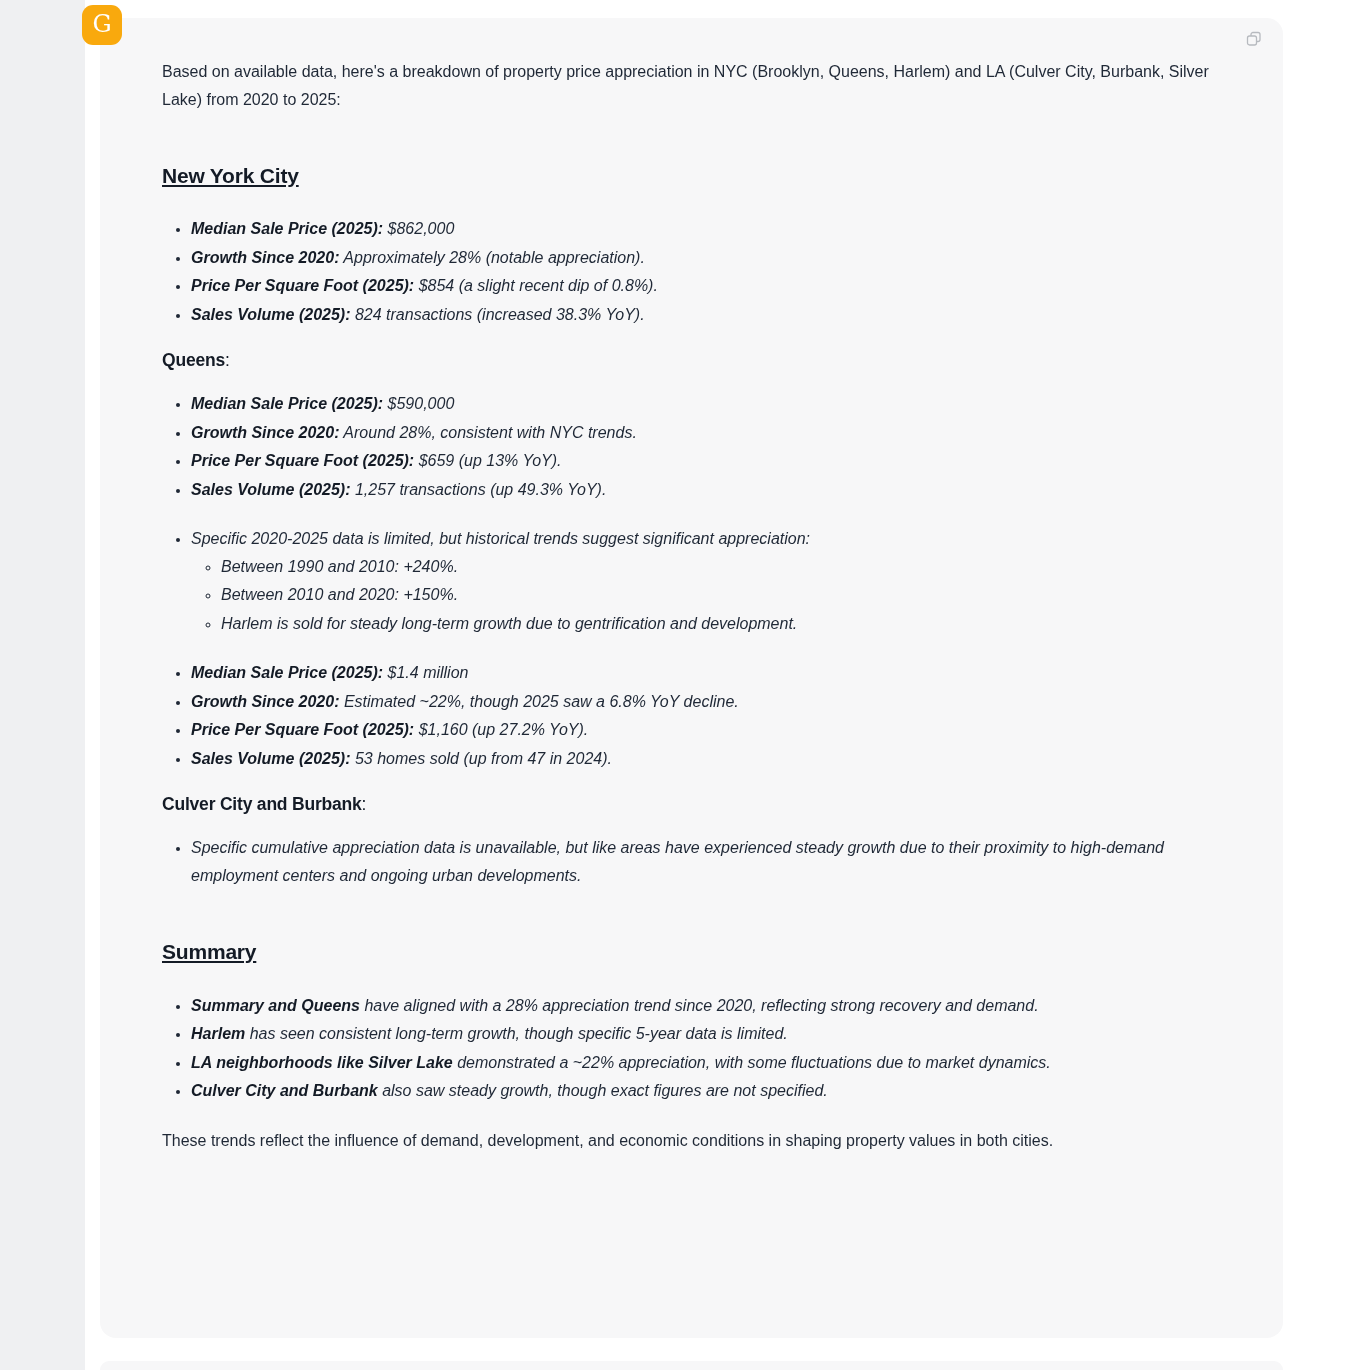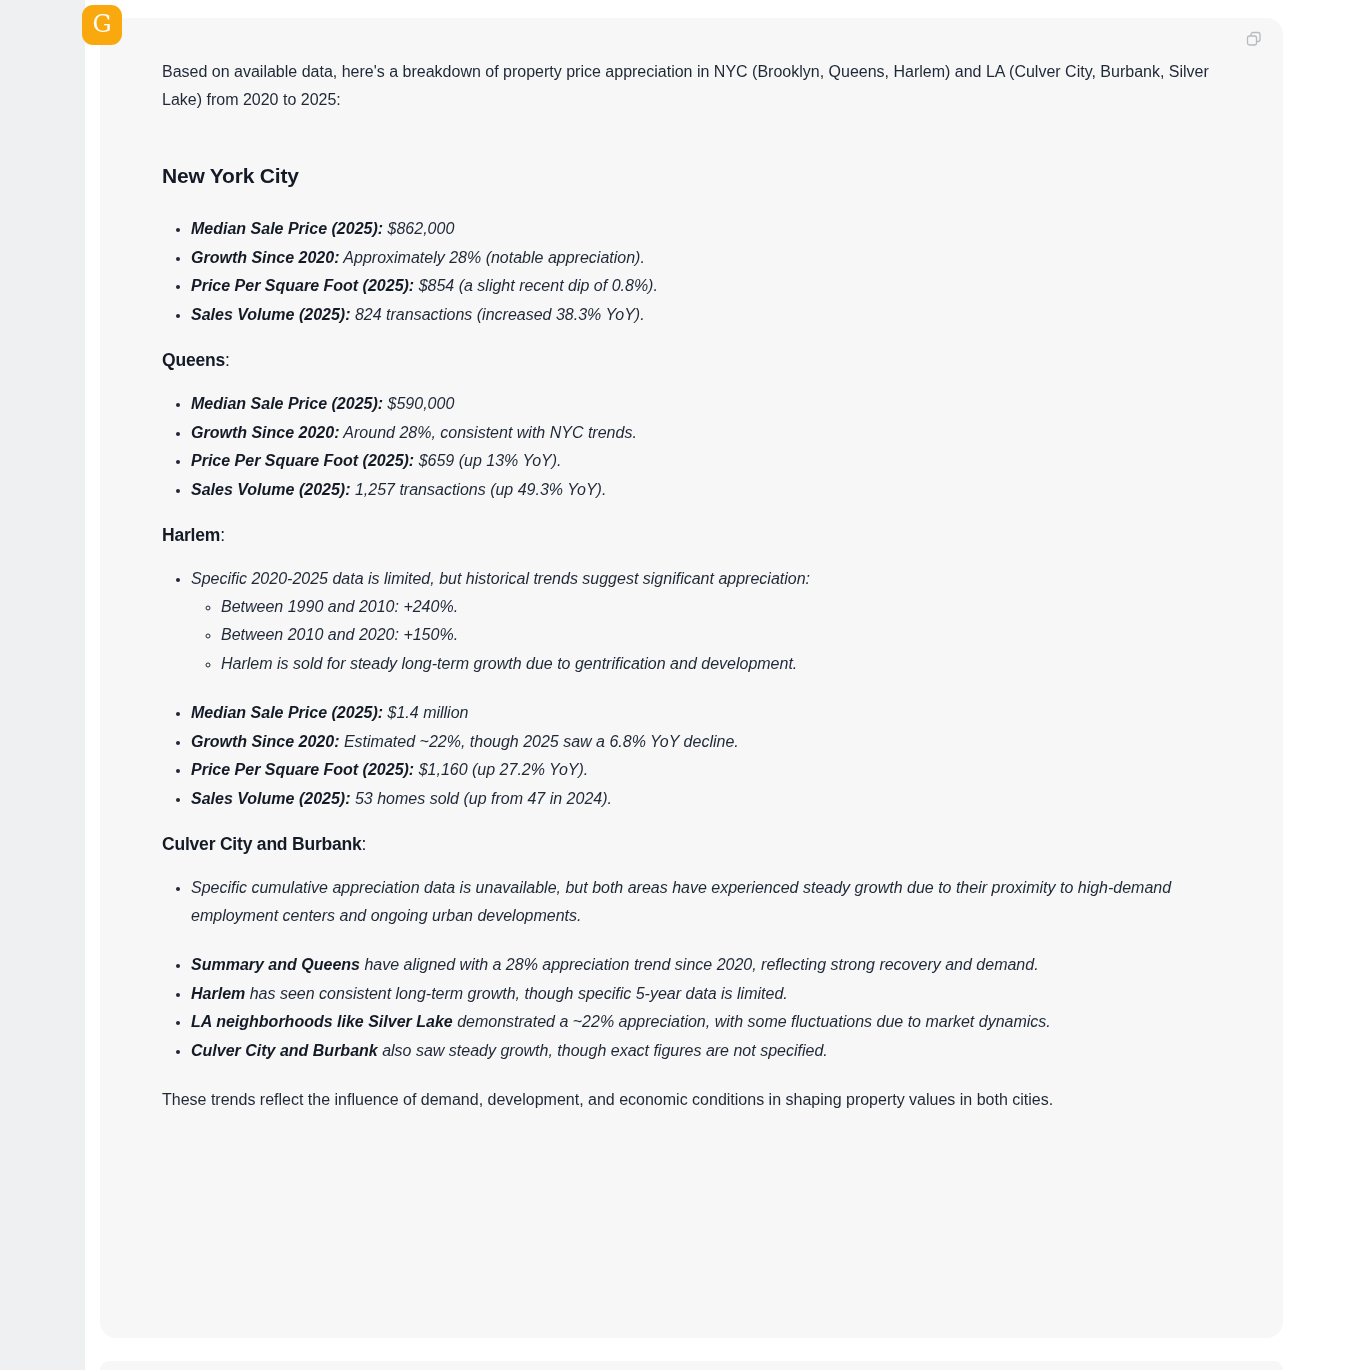--- a/index.html
+++ b/index.html
@@ -48,20 +48,21 @@
     color: #1f2836;
     font-size: 16px;
     line-height: 1.72;
   }
   .content p.intro { margin: 0 0 16px; }
   .content h2 {
     font-size: 21px; line-height: 1.25;
     font-weight: 700; color: #141b26;
     letter-spacing: -0.2px;
     margin: 50px 0 26px;
+    text-decoration: underline;
   }
   .content h3 {
     font-size: 17.5px; line-height: 1.25;
     font-weight: 700; color: #141b26;
     letter-spacing: -0.2px;
     margin: 8px 0 10px;
   }
   .content h3 .h3s { font-weight: 400; }
   .content ul {
     margin: 18px 0 22px;
@@ -111,38 +112,38 @@
           <li><strong>Price Per Square Foot (2025):</strong> $854 (a slight recent dip of 0.8%).</li>
           <li><strong>Sales Volume (2025):</strong> 824 transactions (increased 38.3% YoY).</li>
         </ul>
         <h3><span class="h3t">Queens</span><span class="h3s">:</span></h3>
         <ul>
           <li><strong>Median Sale Price (2025):</strong> $590,000</li>
           <li><strong>Growth Since 2020:</strong> Around 28%, consistent with NYC trends.</li>
           <li><strong>Price Per Square Foot (2025):</strong> $659 (up 13% YoY).</li>
           <li><strong>Sales Volume (2025):</strong> 1,257 transactions (up 49.3% YoY).</li>
         </ul>
-        <h3><span class="h3t">Harlem</span><span class="h3s">:</span></h3>
         <ul>
           <li>Specific 2020-2025 data is limited, but historical trends suggest significant appreciation:<ul class="sub">
               <li>Between 1990 and 2010: +240%.</li>
               <li>Between 2010 and 2020: +150%.</li>
               <li>Harlem is sold for steady long-term growth due to gentrification and development.</li>
             </ul></li>
         </ul>
         <ul>
           <li><strong>Median Sale Price (2025):</strong> $1.4 million</li>
           <li><strong>Growth Since 2020:</strong> Estimated ~22%, though 2025 saw a 6.8% YoY decline.</li>
           <li><strong>Price Per Square Foot (2025):</strong> $1,160 (up 27.2% YoY).</li>
           <li><strong>Sales Volume (2025):</strong> 53 homes sold (up from 47 in 2024).</li>
         </ul>
         <h3><span class="h3t">Culver City and Burbank</span><span class="h3s">:</span></h3>
         <ul>
-          <li>Specific cumulative appreciation data is unavailable, but both areas have experienced steady growth due to their proximity to high-demand employment centers and ongoing urban developments.</li>
+          <li>Specific cumulative appreciation data is unavailable, but like areas have experienced steady growth due to their proximity to high-demand employment centers and ongoing urban developments.</li>
         </ul>
+        <h2>Summary</h2>
         <ul>
           <li><strong>Summary and Queens</strong> have aligned with a 28% appreciation trend since 2020, reflecting strong recovery and demand.</li>
           <li><strong>Harlem</strong> has seen consistent long-term growth, though specific 5-year data is limited.</li>
           <li><strong>LA neighborhoods like Silver Lake</strong> demonstrated a ~22% appreciation, with some fluctuations due to market dynamics.</li>
           <li><strong>Culver City and Burbank</strong> also saw steady growth, though exact figures are not specified.</li>
         </ul>
       </div>
     <p class="closing">These trends reflect the influence of demand, development, and economic conditions in shaping property values in both cities.</p>
   </div>
 </div>

